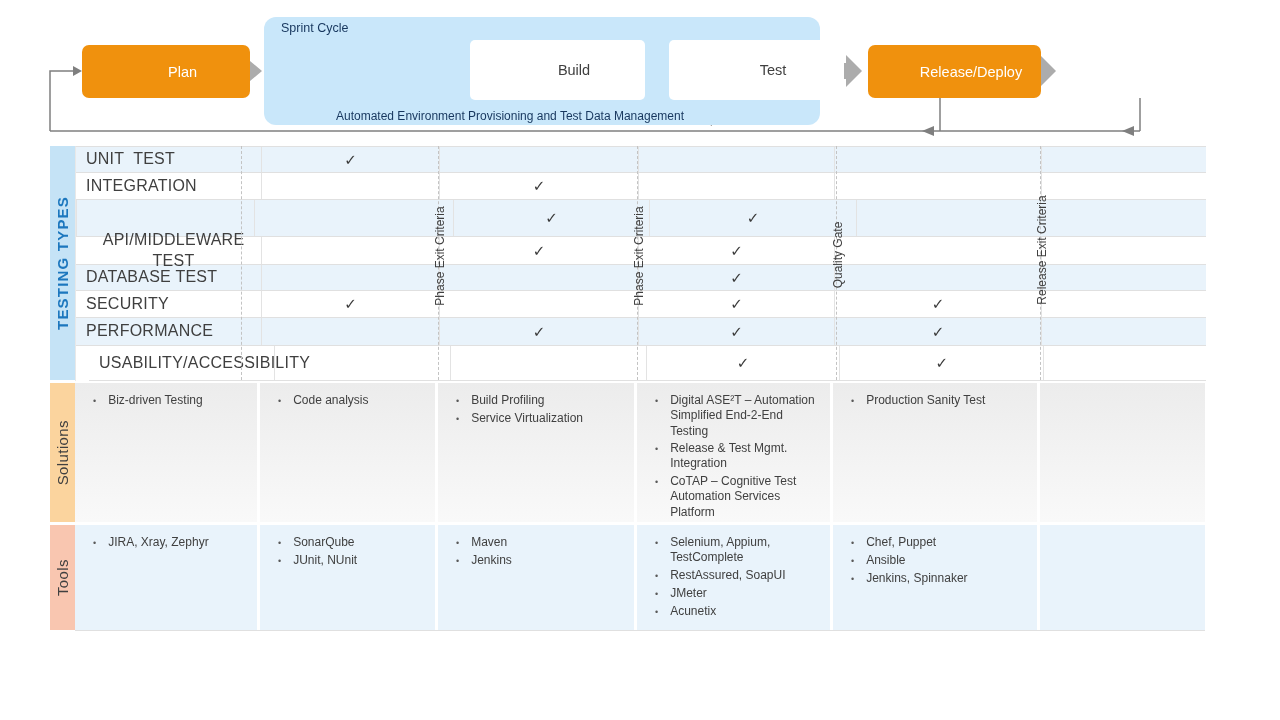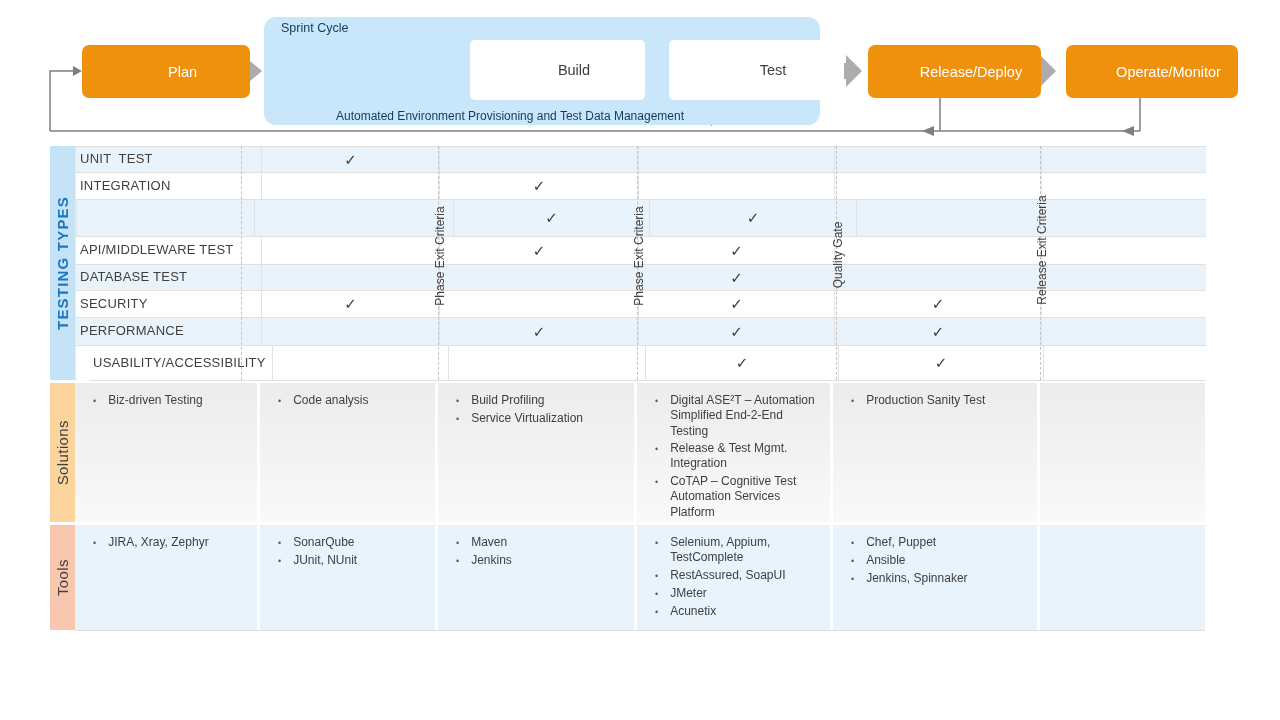--- a/index.html
+++ b/index.html
@@ -23,22 +23,22 @@
   .band.testing span{color:#1C77BE;font-weight:bold;font-size:15px;letter-spacing:1.2px;}
   .band.solutions{top:383px;height:139px;background:#FBD49E;}
   .band.tools{top:525px;height:105px;background:#F9C6B0;}
   .band.solutions span,.band.tools span{color:#404040;font-size:15px;letter-spacing:.4px;}
   
   .testing-section{position:absolute;left:75px;top:146px;width:1130px;z-index:2;
          border-top:1px solid #E0E0E0;border-left:1px solid #E8E8E8;}
   .trow{display:flex;box-sizing:border-box;border-bottom:1px solid #E0E0E0;}
   .trow.striped{background:#E9F3FB;}
   .trow.plain{background:#ffffff;}
-  .tlabel{box-sizing:border-box;display:flex;align-items:center;padding-left:4px;
-         font-size:13px;letter-spacing:.25px;color:#3F3F3F;white-space:pre-wrap;line-height:1.3;}
+  .tlabel{box-sizing:border-box;display:flex;align-items:center;padding-left:10px;
+         font-size:16px;letter-spacing:.25px;color:#3F3F3F;white-space:pre-wrap;line-height:1.3;text-align:center;}
   .tcell{box-sizing:border-box;display:flex;align-items:center;justify-content:center;
          font-size:15px;color:#3A3A3A;border-left:1px solid #E3E3E3;}
   .dash{position:absolute;top:146px;height:234px;width:0;border-left:1px dashed #C3C3C3;z-index:2;}
   .vlabel{position:absolute;z-index:4;transform:translate(-50%,-50%) rotate(-90deg);
          white-space:nowrap;font-size:12px;color:#404040;}
   
   .bsection{position:absolute;left:75px;width:1130px;display:flex;z-index:2;}
   .bsection.solutions{top:383px;height:139px;}
   .bsection.tools{top:525px;height:105px;border-bottom:1px solid #E0E0E0;}
   .bcell{box-sizing:border-box;border-right:3px solid #ffffff;padding:10px 8px 6px 18px;}
@@ -85,21 +85,20 @@
   </svg>
 
   <div class="sprint-container"></div>
   <div class="sprint-label">Sprint Cycle</div>
   <div class="automation-label">Automated Environment Provisioning and Test Data Management</div>
 
   <div class="stage orange" style="left:82px;top:45px;width:135px;height:53px;">Plan</div>
   <div class="stage white" style="left:470px;top:40px;width:142px;height:60px;">Build</div>
   <div class="stage orange" style="left:868px;top:45px;width:140px;height:53px;">Release/Deploy</div>
   <div class="stage white" style="left:669px;top:40px;width:142px;height:60px;">Test</div>
-  <div class="stage orange" style="left:1066px;top:45px;width:139px;height:53px;">Operate/Monitor</div>
 
   <div class="band testing">
     <span>TESTING TYPES</span>
   </div>
   <div class="band solutions">
     <span>Solutions</span>
   </div>
   <div class="band tools">
     <span>Tools</span>
   </div>

